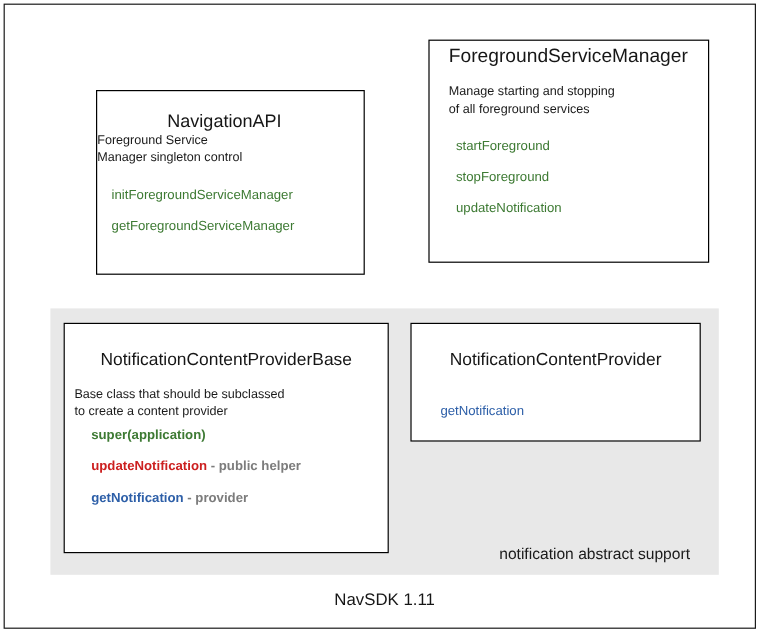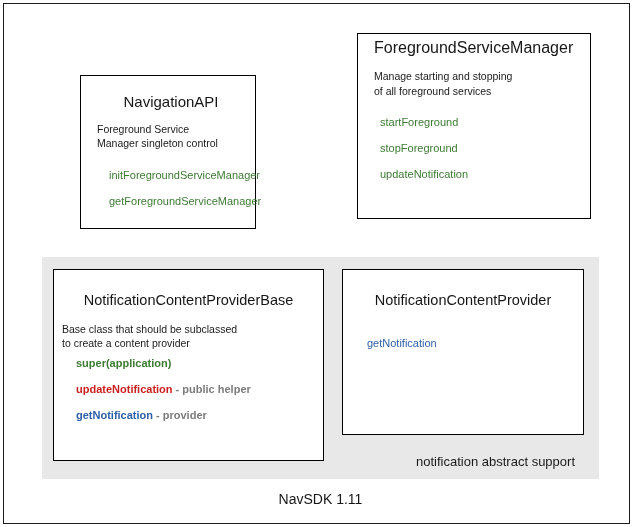--- a/index.html
+++ b/index.html
@@ -78,46 +78,46 @@
     font-size: 11px;
     line-height: 1.2;
     margin-bottom: 13px;
     white-space: nowrap;
   }
   .member:last-child { margin-bottom: 0; }
   .member-note { color: #7c7c7c; }
 
   
   #box-navigation-api {
-    left: 76px; top: 71px; width: 176px; height: 154px;
-    padding: 17px 10px 0 16px;
+    left: 76px; top: 71px; width: 224px; height: 154px;
+    padding: 17px 10px 0 0;
   }
   #box-navigation-api .class-title { font-size: 15px; }
-  #box-navigation-api .class-desc { margin-top: 12px; }
+  #box-navigation-api .class-desc { }
   #box-navigation-api .member-list { margin-top: 18px; padding-left: 12px; }
 
   #box-foreground-service-manager {
     left: 343px; top: 29px; width: 234px; height: 186px;
     padding: 5px 12px 0 16px;
     margin-left: 10px;
   }
   #box-foreground-service-manager .class-title { font-size: 16px; text-align: left; }
   #box-foreground-service-manager .class-desc { margin-top: 12px; }
   #box-foreground-service-manager .member-list { margin-top: 18px; padding-left: 6px; }
 
   #box-provider-base {
     left: 49px; top: 265px; width: 271px; height: 192px;
     padding: 22px 8px 0 8px;
   }
   #box-provider-base .class-title { font-size: 14.5px; }
   #box-provider-base .class-desc { margin-top: 13px; }
   #box-provider-base .member-list { margin-top: 7px; padding-left: 14px; font-weight: bold; }
 
   #box-provider-interface {
-    left: 338px; top: 265px; width: 242px; height: 166px;
+    left: 338px; top: 265px; width: 242px; height: 99px;
     padding: 22px 10px 0 10px;
   }
   #box-provider-interface .class-title { font-size: 14.5px; }
   #box-provider-interface .class-desc { margin-top: 13px; }
   #box-provider-interface .member-list { margin-top: 28px; padding-left: 14px; }
 
   
   #slide-caption {
     position: absolute;
     left: 0;

